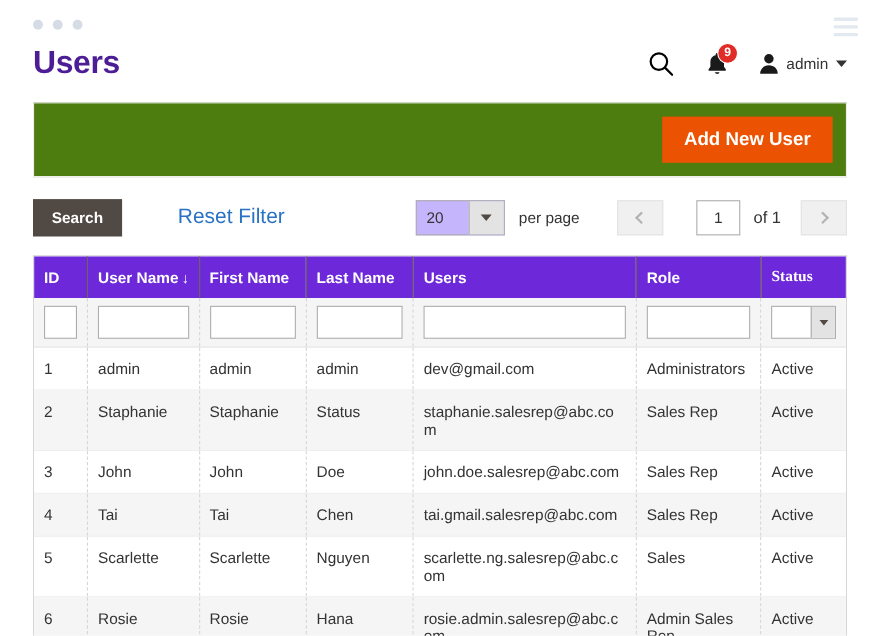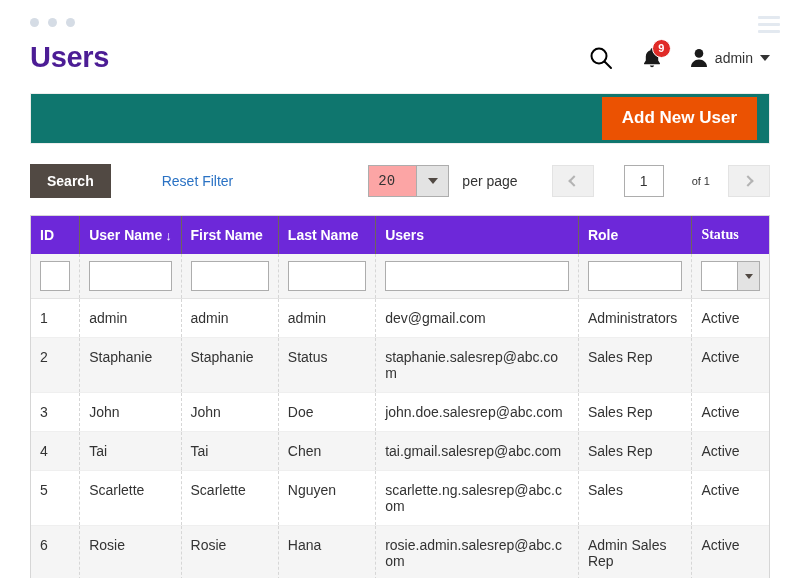--- a/index.html
+++ b/index.html
@@ -109,22 +109,22 @@
   .caret-down {
     width: 0; height: 0;
     border-left: 5px solid transparent;
     border-right: 5px solid transparent;
     border-top: 6px solid #333333;
   }
 
   
   #page-actions {
     margin: 8px 30px 0 30px;
-    height: 51px;
-    background: #0f766e;
+    height: 68px;
+    background: #4d7c0f;
     border: 1px solid #ededed;
     display: flex;
     align-items: center;
     justify-content: flex-end;
     padding-right: 12px;
   }
   #add-new-user-button {
     background: #eb5202;
     color: #ffffff;
     border: none;
@@ -149,38 +149,37 @@
     color: #ffffff;
     border: none;
     font-family: "Liberation Sans", sans-serif;
     font-size: 14px;
     font-weight: bold;
     padding: 9px 17px;
     cursor: pointer;
   }
   #reset-filter-link {
     color: #2a72c4;
-    font-size: 14px;
+    font-size: 19px;
     margin-left: 24px;
     text-decoration: none;
     cursor: pointer;
   }
   #pager {
     margin-left: auto;
     display: flex;
     align-items: center;
   }
   .select-box {
     display: flex;
     align-items: stretch;
     border: 1px solid #adadad;
-    background: #fca5a5;
+    background: #c4b5fd;
     height: 32px;
     cursor: pointer;
-    font-family: Liberation Mono, monospace;
   }
   .select-value {
     width: 47px;
     display: flex;
     align-items: center;
     padding-left: 9px;
     font-size: 14px;
     color: #333333;
   }
   .select-arrow {
@@ -228,23 +227,23 @@
     border: 1px solid #adadad;
     background: #ffffff;
     font-family: "Liberation Sans", sans-serif;
     font-size: 14px;
     text-align: center;
     color: #333333;
     margin-left: 30px;
     padding: 0;
   }
   #of-total {
-    font-size: 11px;
-    color: #333333;
-    margin-left: 28px;
+    font-size: 15px;
+    color: #333333;
+    margin-left: 12px;
     margin-right: 18px;
   }
 
   
   #users-grid-wrap {
     margin: 13px 30px 0 30px;
     border: 1px solid #d6d6d6;
     border-bottom: none;
     overflow: hidden;
   }

